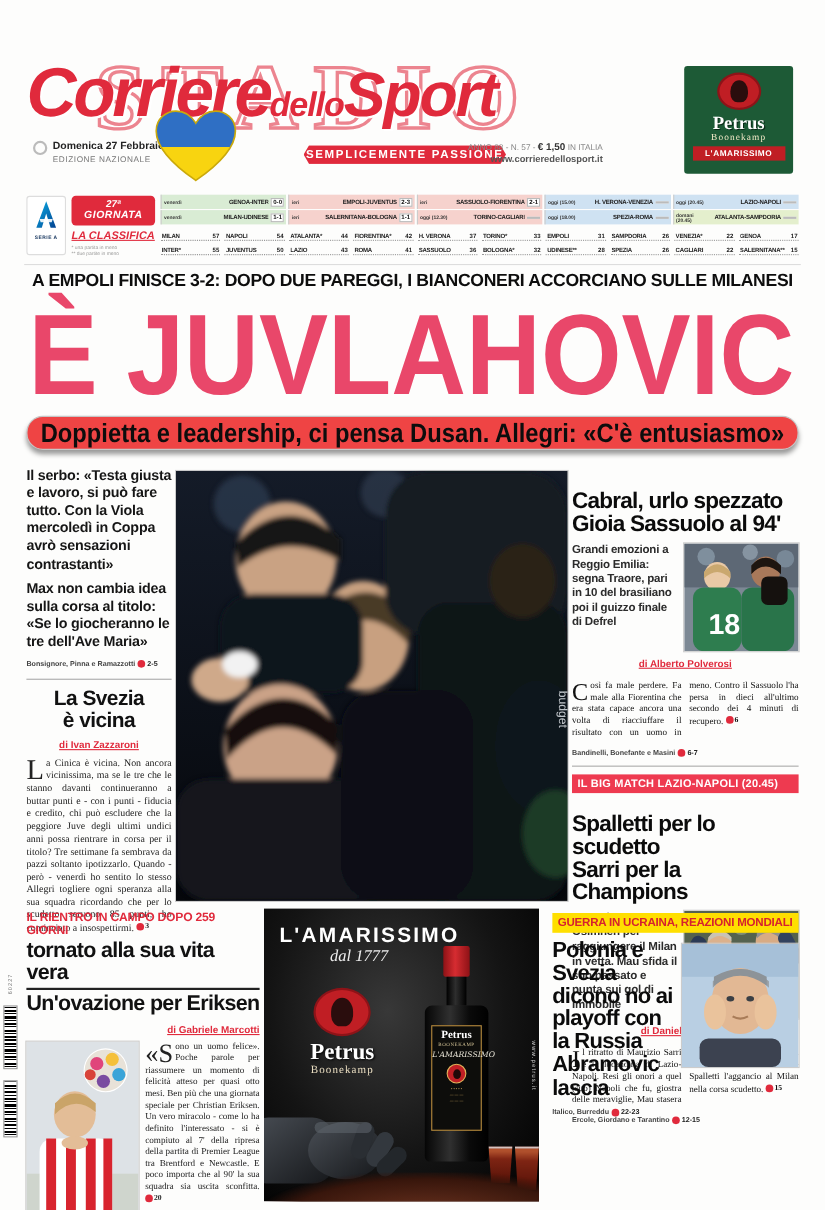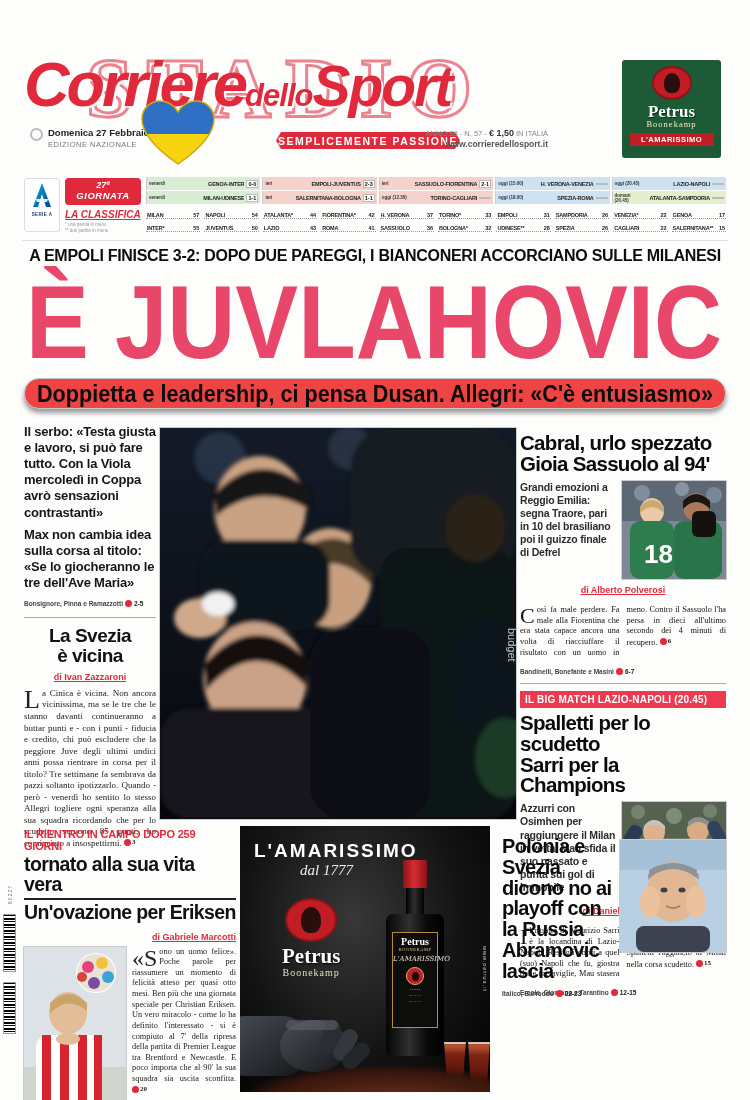--- a/index.html
+++ b/index.html
@@ -71,21 +71,21 @@
   #cinica{text-align:center;}
   #cinica .ct{font-size:19px;font-weight:bold;line-height:1.05;letter-spacing:-.5px;}
   .byline{color:var(--red);font-weight:bold;font-size:9px;text-decoration:underline;margin:6px 0;display:inline-block;}
   .serif{font-family:"Liberation Serif",serif;font-size:9px;line-height:1.28;text-align:justify;color:#222;}
   .dropcap{float:left;font-size:26px;line-height:.8;font-weight:normal;padding:2px 2px 0 0;font-family:"Liberation Serif",serif;}
   .endmark{display:inline-flex;align-items:center;gap:1px;font-size:7px;font-weight:bold;}
 
   #mainphoto{left:160px;top:428px;width:356px;height:391px;outline:1px solid #ccc;background:#0c1117;}
   #rightcol{left:520px;top:428px;width:206px;}
   .tagbar{background:#ee3a50;color:#fff;font-weight:bold;font-size:10px;letter-spacing:.2px;padding:3px 5px;display:block;}
-  .rc-head{font-size:20.5px;font-weight:800;letter-spacing:-.7px;line-height:1.02;margin-top:5px;color:#0b0b0b;}
+  .rc-head{font-size:20.5px;font-weight:800;letter-spacing:-.7px;line-height:1.02;margin-top:18px;color:#0b0b0b;}
   .rc-row{display:flex;gap:5px;margin-top:6px;}
   .rc-lede{flex:1;font-size:10.5px;font-weight:bold;color:#2c2c2c;line-height:1.25;letter-spacing:-.2px;}
   .rc-photo{flex:none;width:104px;height:98px;outline:1px solid #ccc;}
   .rc-body{column-count:2;column-gap:7px;font-family:"Liberation Serif",serif;font-size:8.3px;line-height:1.3;text-align:justify;margin-top:4px;}
   .center{text-align:center;}
 
   
   #eriksen{left:24px;top:828px;width:212px;}
   .redtag{color:var(--red);font-weight:800;font-size:11px;letter-spacing:-.2px;}
   #eriksen .eh{font-size:19.5px;font-weight:800;letter-spacing:-.6px;line-height:1.02;margin-top:3px;border-top:2px solid #222;padding-top:3px;}
@@ -568,20 +568,21 @@
       </div>
     </div>
   </div>
   <div class="glass g1"></div>
   <div class="glass g2"></div>
   <div class="adsurface"></div>
   <div class="vert-ad-txt">www.petrus.it</div>
 </div>
 
 <div class="abs" id="ukraine">
+  <span class="yellowtag">GUERRA IN UCRAINA, REAZIONI MONDIALI</span>
   <div class="uk-wrap">
     <div class="uh">Polonia e Svezia dicono no ai playoff con la Russia Abramovic lascia</div>
     <div id="abram-photo">
       <svg width="106" height="112" viewBox="0 0 106 112">
         <rect width="106" height="112" fill="#b9cfe3"></rect>
         <rect width="106" height="30" fill="#a6c0d8"></rect>
         <ellipse cx="53" cy="52" rx="26" ry="30" fill="#e2b894"></ellipse>
         <path d="M28 40 Q53 14 79 40 L79 34 Q53 12 28 34 Z" fill="#9aa0a4"></path>
         <path d="M29 38 Q53 20 77 38 L77 30 Q53 16 29 30 Z" fill="#8d9398"></path>
         <ellipse cx="30" cy="62" rx="10" ry="16" fill="#eac39c"></ellipse>

